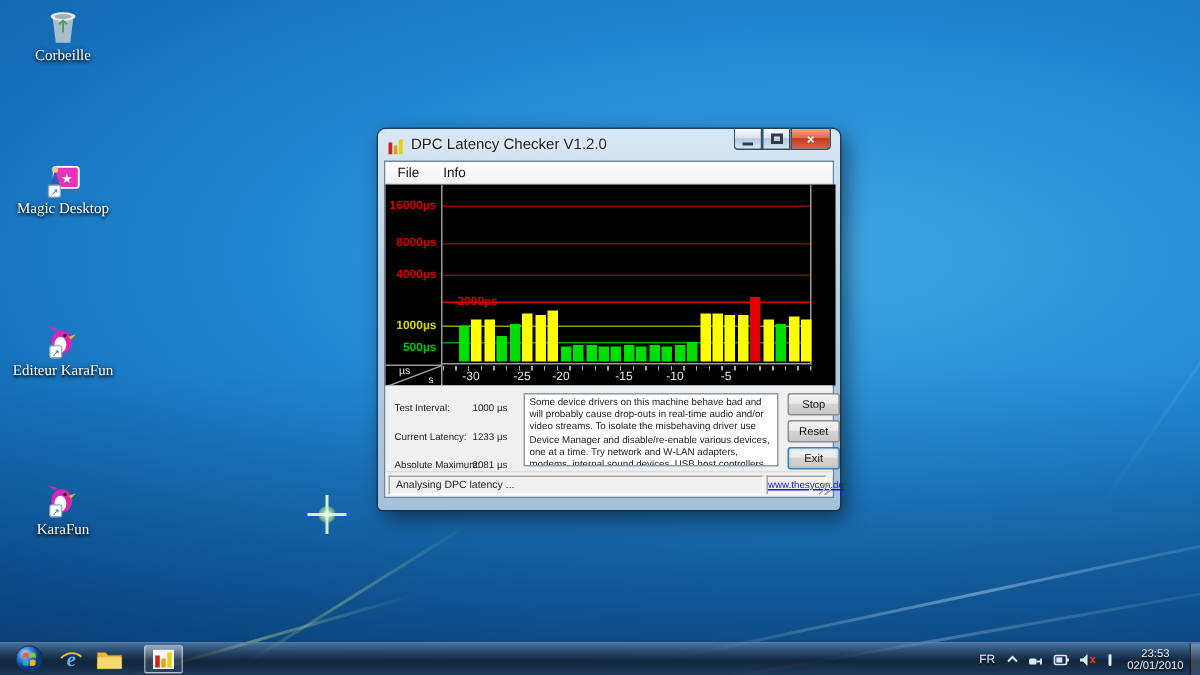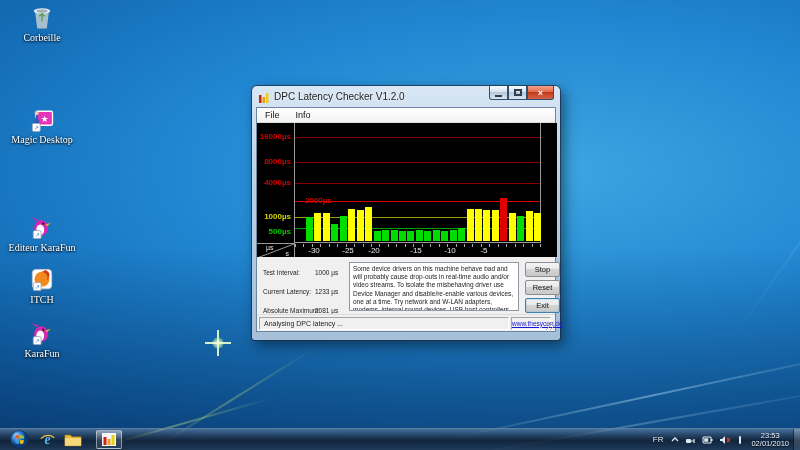--- a/index.html
+++ b/index.html
@@ -151,30 +151,20 @@
       <ellipse cx="14" cy="18" rx="4.5" ry="6" fill="#fff"></ellipse>
       <path d="M10 8 L4 4 L12 6 Z" fill="#d428b4"></path>
       <path d="M20 12 l6 -2 l-4 4 Z" fill="#e8b020"></path>
       <circle cx="17.5" cy="11" r="1.2" fill="#201020"></circle>
       <rect x="6" y="19" width="9" height="9" rx="1.5" fill="#fff" stroke="#9ab"></rect>
       <text x="10.5" y="26.5" font-size="7" fill="#2a6ad4" text-anchor="middle">↗</text>
     </svg>
     <div class="dlabel">Editeur KaraFun</div>
   </div>
 
-  <div class="dicon" style="top:266px;">
-    <svg width="28" height="28" viewBox="0 0 32 32">
-      <rect x="5" y="4" width="22" height="22" rx="4" fill="#fff" stroke="#ccc"></rect>
-      <circle cx="16" cy="15" r="8.5" fill="#f08a1e"></circle>
-      <path d="M16 6.5 q8 2 6 10 q6 -9 -2 -12 Z" fill="#d43c14"></path>
-      <rect x="6" y="19" width="9" height="9" rx="1.5" fill="#fff" stroke="#9ab"></rect>
-      <text x="10.5" y="26.5" font-size="7" fill="#2a6ad4" text-anchor="middle">↗</text>
-    </svg>
-    <div class="dlabel">ITCH</div>
-  </div>
 
   <div class="dicon" style="top:320px;">
     <svg width="28" height="28" viewBox="0 0 32 32">
       <ellipse cx="15" cy="16" rx="8" ry="9" fill="#d428b4"></ellipse>
       <ellipse cx="14" cy="18" rx="4.5" ry="6" fill="#fff"></ellipse>
       <path d="M10 8 L4 4 L12 6 Z" fill="#d428b4"></path>
       <path d="M20 12 l6 -2 l-4 4 Z" fill="#e8b020"></path>
       <circle cx="17.5" cy="11" r="1.2" fill="#201020"></circle>
       <rect x="6" y="19" width="9" height="9" rx="1.5" fill="#fff" stroke="#9ab"></rect>
       <text x="10.5" y="26.5" font-size="7" fill="#2a6ad4" text-anchor="middle">↗</text>

